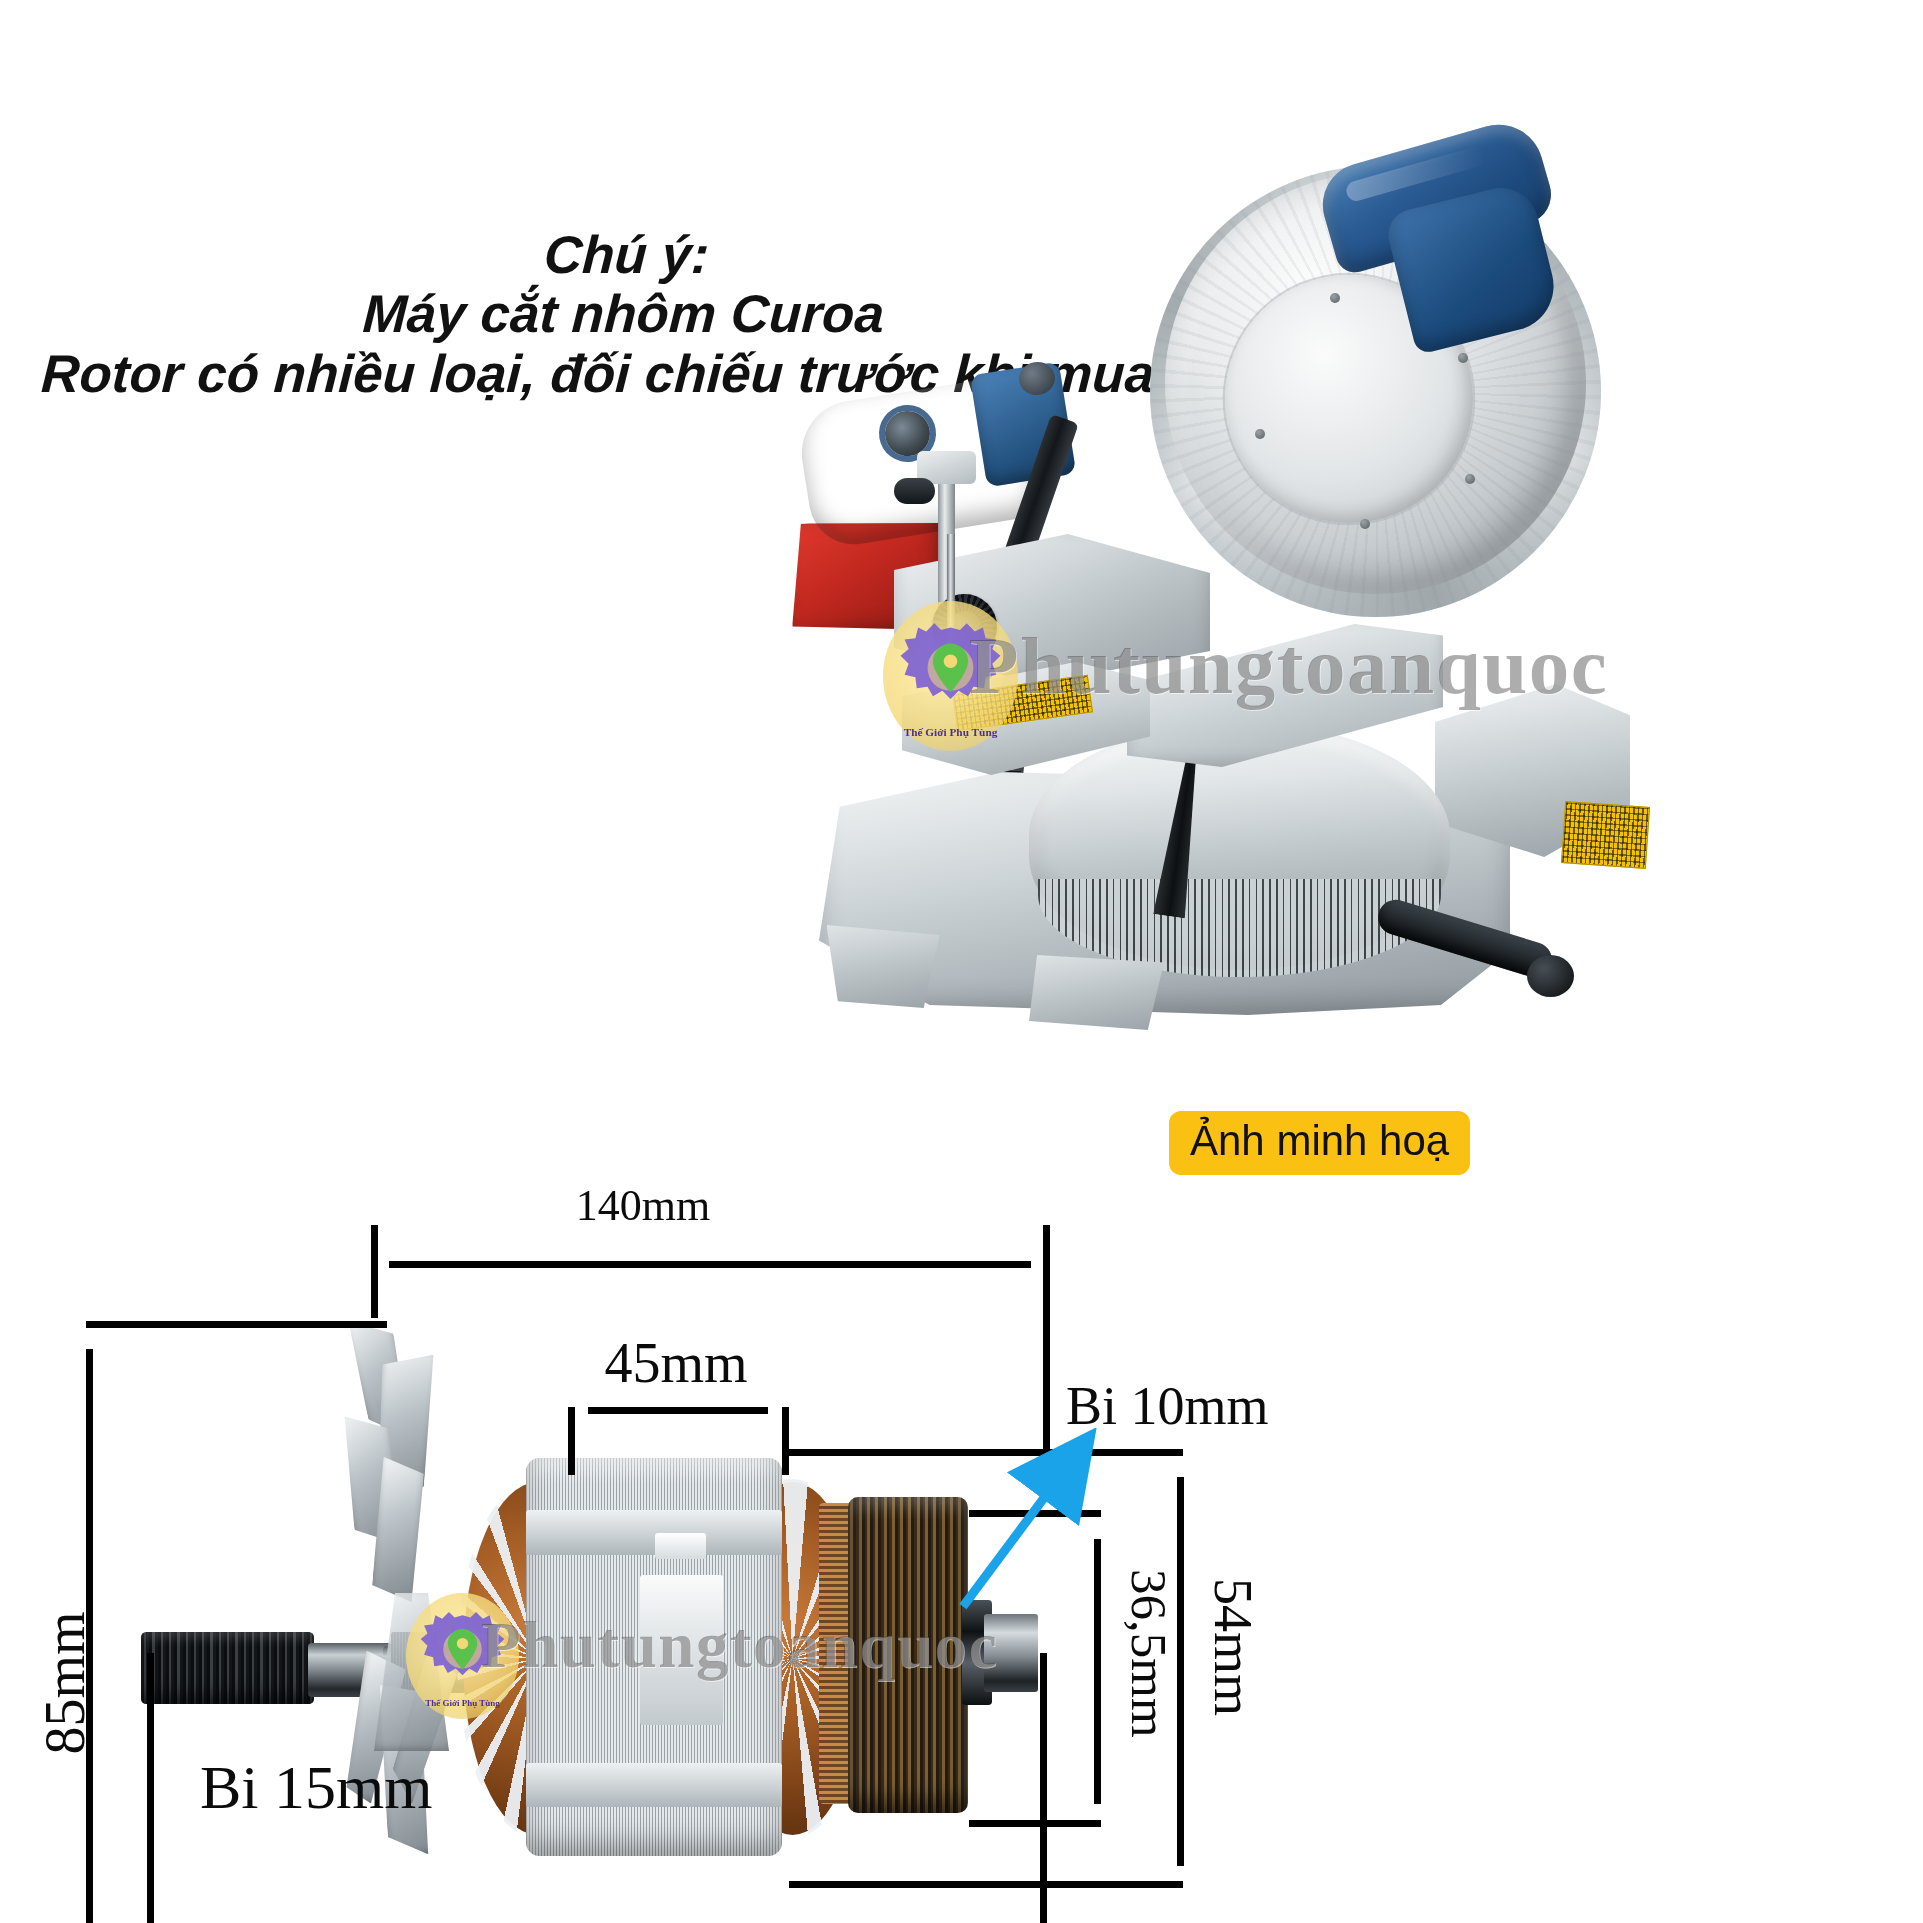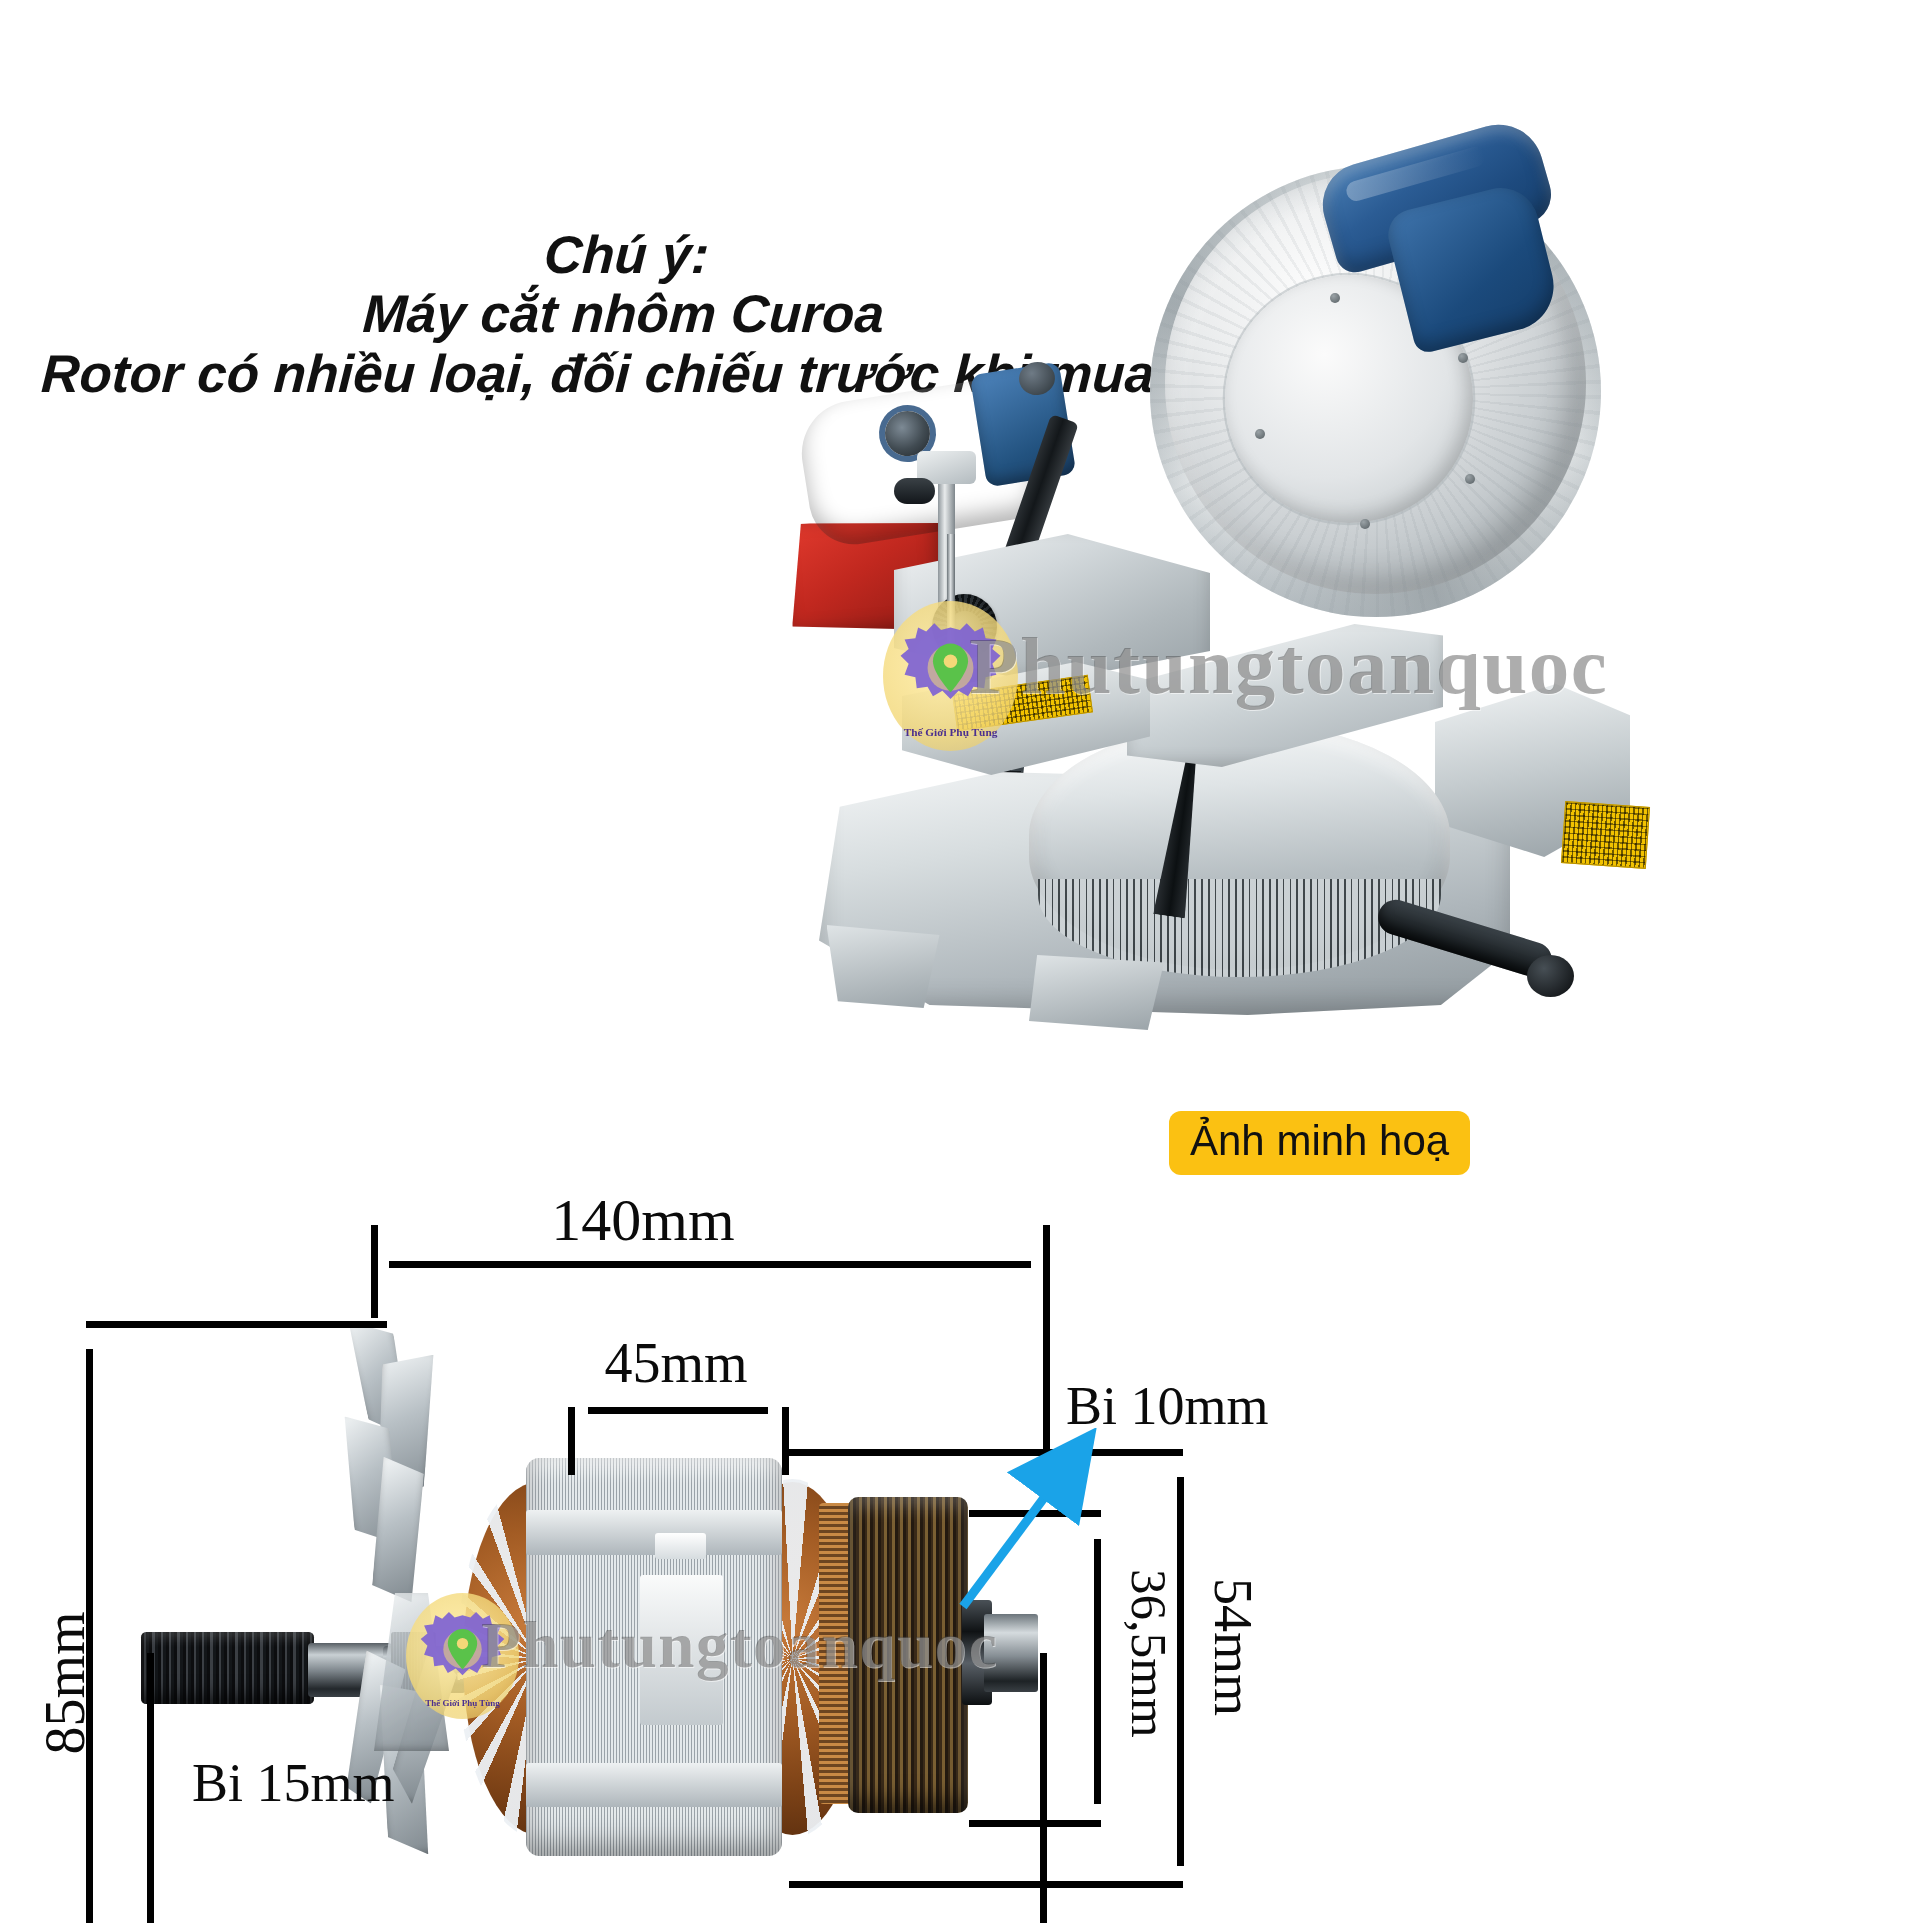--- a/index.html
+++ b/index.html
@@ -325,21 +325,21 @@
 
   <div class="ln" style="left:389px;top:134px;width:642px;height:6.8px;"></div>
   <svg class="arrowhead" style="left:367px;top:119px;" width="33" height="38">
       <polygon points="0,25 44,2 44,48" fill="#000"></polygon>
     </svg>
   <svg class="arrowhead" style="left:1021px;top:119px;" width="33" height="38">
       <polygon points="44,25 0,2 0,48" fill="#000"></polygon>
     </svg>
   <div class="ln" style="left:371px;top:98px;width:6.8px;height:93px;"></div>
   <div class="ln" style="left:1043px;top:98px;width:6.8px;height:252px;"></div>
-  <div class="dim-txt" style="left:643px;top:59px;font-size:60px;transform:translateX(-50%)">140mm</div>
+  <div class="dim-txt" style="left:643px;top:53px;font-size:44px;transform:translateX(-50%)">140mm</div>
 
   <div class="ln" style="left:588px;top:280px;width:180px;height:6.8px;"></div>
   <svg class="arrowhead" style="left:565px;top:265px;" width="33" height="38">
       <polygon points="0,25 44,2 44,48" fill="#000"></polygon>
     </svg>
   <svg class="arrowhead" style="left:757px;top:265px;" width="33" height="38">
       <polygon points="44,25 0,2 0,48" fill="#000"></polygon>
     </svg>
   <div class="ln" style="left:568px;top:280px;width:6.8px;height:68px;"></div>
   <div class="ln" style="left:782px;top:280px;width:6.8px;height:68px;"></div>
@@ -390,16 +390,16 @@
   <div class="dim-txt" style="left:1066px;top:248px;font-size:54px;text-align:center;">Bi 10mm</div>
   <svg style="position:absolute;left:939px;top:301px;" width="180" height="195" viewBox="0 0 240 260">
     <defs>
       <marker id="cyanhead" markerWidth="10" markerHeight="10" refX="8" refY="5" orient="auto">
         <polygon points="0,0 10,5 0,10" fill="#1aa3e8"></polygon>
       </marker>
     </defs>
     <line x1="32" y1="238" x2="196" y2="18" stroke="#1aa3e8" stroke-width="12" marker-end="url(#cyanhead)"></line>
   </svg>
 
-  <div class="dim-txt" style="left:192px;top:625px;font-size:54px;">Bi 15mm</div>
+  <div class="dim-txt" style="left:200px;top:625px;font-size:62px;">Bi 15mm</div>
 
 </div>
 
 
 </body></html>

